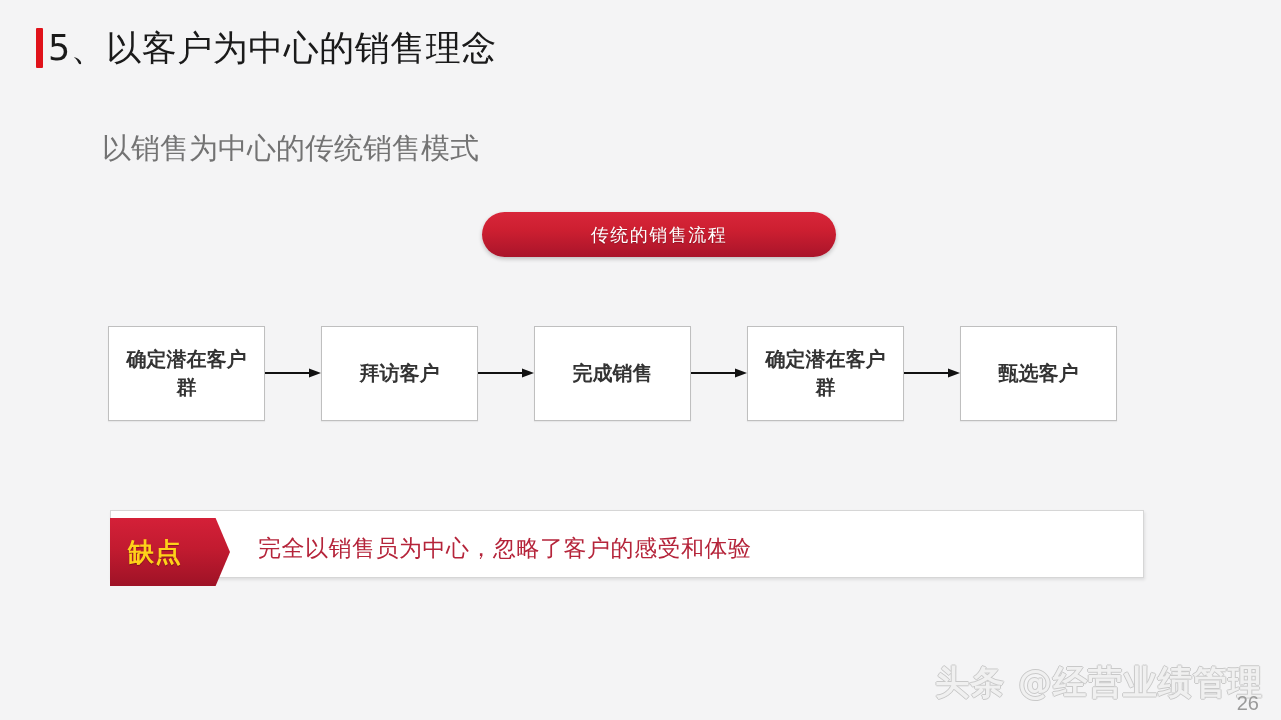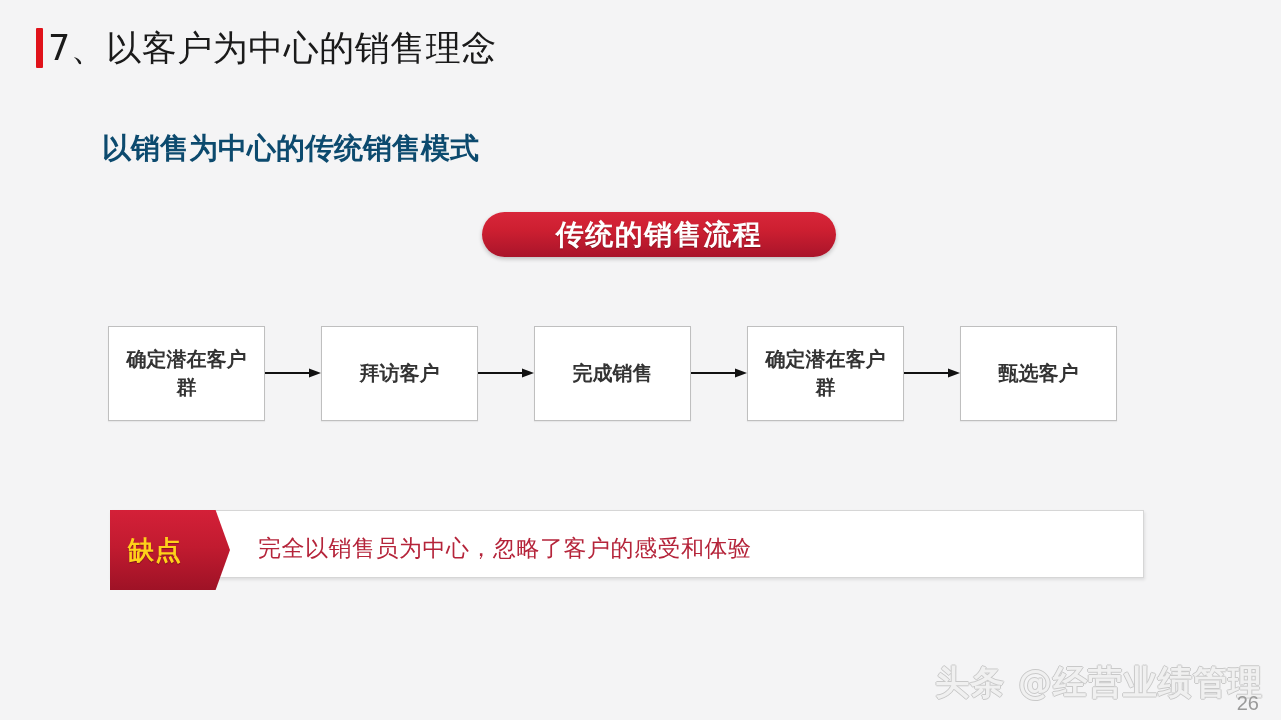--- a/index.html
+++ b/index.html
@@ -50,44 +50,44 @@
     font-family: "DejaVu Sans", "Liberation Sans", sans-serif;
   }
 
   
   .subtitle {
     position: absolute;
     left: 102px;
     top: 130px;
     font-size: 29px;
     line-height: 36px;
-    font-weight: bold;
-    color: #0c4a6e;
+    font-weight: normal;
+    color: #737373;
     white-space: nowrap;
     font-family: "DejaVu Sans", "Liberation Sans", sans-serif;
   }
 
   
   .pill {
     position: absolute;
     left: 482px;
     top: 212px;
     width: 354px;
     height: 45px;
     border-radius: 23px;
     background: linear-gradient(180deg, #d8263a 0%, #cd1f31 40%, #a9142a 100%);
     box-shadow: 0 2px 4px rgba(0,0,0,0.22);
     display: flex;
     align-items: center;
     justify-content: center;
   }
   .pill-text {
     color: #ffffff;
-    font-size: 28px;
-    font-weight: 700;
+    font-size: 18px;
+    font-weight: 400;
     letter-spacing: 1.5px;
     text-shadow: 0 1px 1px rgba(0,0,0,0.25);
     font-family: "DejaVu Sans", "Liberation Sans", sans-serif;
   }
 
   
   .flow {
     position: absolute;
     left: 108px;
     top: 325px;
@@ -141,23 +141,23 @@
     width: 1034px;
     height: 68px;
     background: #ffffff;
     border: 1px solid #d6d6d6;
     box-sizing: border-box;
     box-shadow: 1px 2px 3px rgba(0,0,0,0.09);
   }
   .drawback-tag {
     position: absolute;
     left: 0;
-    top: 0;
+    top: 8px;
     width: 120px;
-    height: 80px;
+    height: 68px;
     background: linear-gradient(180deg, #d42038 0%, #c21b30 45%, #9e1226 100%);
     clip-path: polygon(0 0, 88% 0, 100% 50%, 88% 100%, 0 100%);
     display: flex;
     align-items: center;
     justify-content: flex-start;
   }
   .drawback-tag-label {
     color: #ffd11a;
     font-size: 26px;
     font-weight: bold;
@@ -203,21 +203,21 @@
     font-family: Liberation Sans, sans-serif;
   }
 </style>
 </head>
 <body>
 
 <div class="slide">
 
   <div class="title-row">
     <div class="title-bar"></div>
-    <div class="title-text">7、以客户为中心的销售理念</div>
+    <div class="title-text">5、以客户为中心的销售理念</div>
   </div>
 
   <div class="subtitle">以销售为中心的传统销售模式</div>
 
   <div class="pill">
     <span class="pill-text">传统的销售流程</span>
   </div>
 
   <div class="flow">
 

